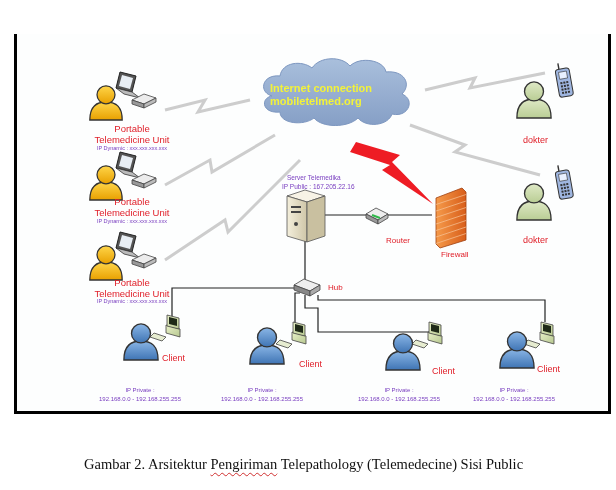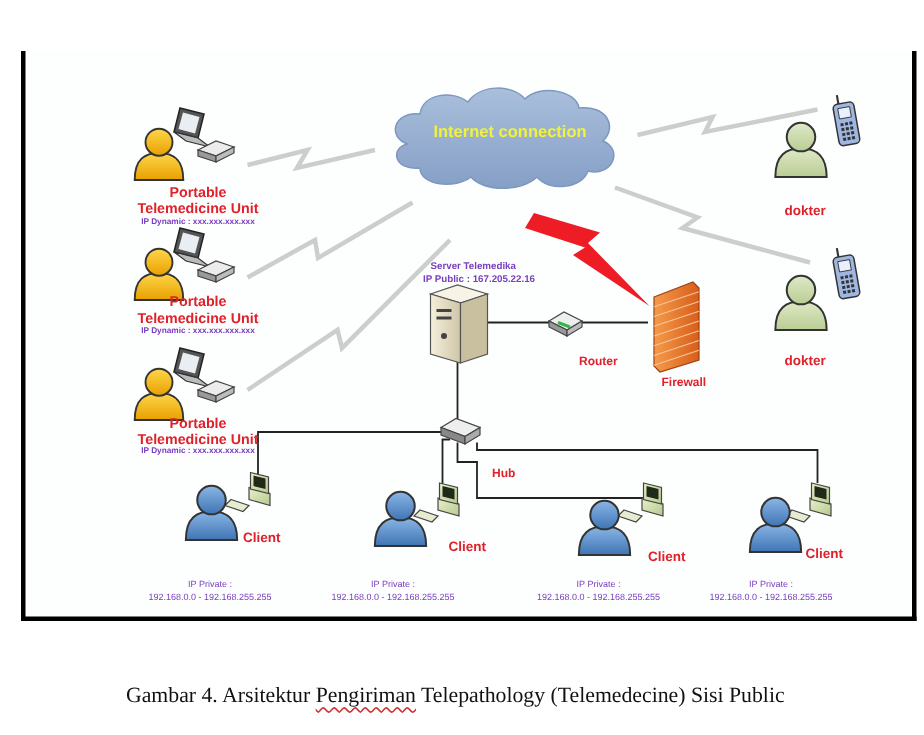--- a/index.html
+++ b/index.html
@@ -1,26 +1,26 @@
 <!DOCTYPE html>
 <html><head>
 <meta charset="utf-8">
 <style>
   html, body { margin: 0; padding: 0; background: #ffffff; }
   body { width: 616px; height: 490px; position: relative; overflow: hidden; font-family: "Liberation Sans", sans-serif; }
   #frame { position: absolute; left: 14px; top: 34px; width: 591px; height: 377px; border-left: 3px solid #000; border-right: 3px solid #000; border-bottom: 3px solid #000; background: #fdfefe; }
   #diagram { position: absolute; left: 0; top: 0; width: 616px; height: 490px; }
-  .lbl { position: absolute; font-weight: bold; white-space: nowrap; }
+  .lbl { position: absolute; font-weight: normal; white-space: nowrap; }
   .red { color: #e0202a; }
   .purple { color: #7a3fc0; }
   .pu-title { font-size: 9.5px; line-height: 11px; text-align: center; width: 120px; }
   .pu-ip { font-size: 5.5px; width: 120px; text-align: center; }
   .client-lbl { font-size: 9px; }
   .ipp { font-size: 6px; text-align: center; width: 120px; line-height: 9px; font-weight: normal; }
-  #cloud-text { position: absolute; left: 270px; top: 82px; width: 140px; text-align: center; color: #f2f23a; font-weight: bold; font-size: 11px; line-height: 13px; }
+  #cloud-text { position: absolute; left: 270px; top: 82px; width: 140px; text-align: left; color: #f2f23a; font-weight: bold; font-size: 11px; line-height: 13px; }
   #caption { position: absolute; left: 84px; top: 456px; font-family: "Liberation Serif", serif; font-size: 14.5px; color: #111; white-space: nowrap; }
   #caption .squig { text-decoration: underline wavy #d03030; text-decoration-thickness: 1px; text-underline-offset: 3px; text-align: right; }
 </style>
 </head>
 <body>
 
 <div id="frame"></div>
 
 <svg id="diagram" width="616" height="490" viewBox="0 0 616 490">
   <defs>
@@ -257,20 +257,21 @@
         <path d="M2,40 C2,24 10,20 20,20 C30,20 38,24 38,40 Z" fill="url(#gBlu)" stroke="#333" stroke-width="1.4"></path>
         <circle cx="20" cy="12" r="10" fill="url(#gBlu)" stroke="#333" stroke-width="1.4"></circle>
       </g>
     </g>
   </svg>
 
 <div id="icons"></div>
 
 <div id="cloud-text">
   <div>Internet connection</div>
+  <div>mobiletelmed.org</div>
 </div>
 
 <div class="lbl pu-title red" style="left:72px; top:123px;">
   <div>Portable</div>
   <div>Telemedicine Unit</div>
 </div>
 <div class="lbl pu-ip purple" style="left:72px; top:145px;">IP Dynamic : xxx.xxx.xxx.xxx</div>
 
 <div class="lbl pu-title red" style="left:72px; top:196px;">
   <div>Portable</div>
@@ -287,21 +288,21 @@
 <div class="lbl red" style="left:523px; top:135px; font-size:9px;">dokter</div>
 <div class="lbl red" style="left:523px; top:235px; font-size:9px;">dokter</div>
 
 <div class="lbl purple" style="left:282px; top:173px; font-size:6.5px; line-height:9px;">
   <div style="padding-left:5px;">Server Telemedika</div>
   <div>IP Public : 167.205.22.16</div>
 </div>
 
 <div class="lbl red" style="left:366px; top:236px; font-size:8px;margin-left:20px;">Router</div>
 <div class="lbl red" style="left:441px; top:250px; font-size:8px;text-align:center;">Firewall</div>
-<div class="lbl red" style="left:328px; top:283px; font-size:8px;margin-top:28px;">Hub</div>
+<div class="lbl red" style="left:328px; top:283px; font-size:8px;">Hub</div>
 
 <div class="lbl red client-lbl" style="left:162px; top:353px;">Client</div>
 <div class="lbl red client-lbl" style="left:299px; top:359px;">Client</div>
 <div class="lbl red client-lbl" style="left:432px; top:366px;">Client</div>
 <div class="lbl red client-lbl" style="left:537px; top:364px;">Client</div>
 
 <div class="lbl ipp purple" style="left:80px; top:386px;">
   <div>IP Private :</div>
   <div>192.168.0.0 - 192.168.255.255</div>
 </div>
@@ -311,13 +312,13 @@
 </div>
 <div class="lbl ipp purple" style="left:339px; top:386px;">
   <div>IP Private :</div>
   <div>192.168.0.0 - 192.168.255.255</div>
 </div>
 <div class="lbl ipp purple" style="left:454px; top:386px;">
   <div>IP Private :</div>
   <div>192.168.0.0 - 192.168.255.255</div>
 </div>
 
-<div id="caption"><span>Gambar 4.  Arsitektur </span><span class="squig">Pengiriman</span><span> Telepathology (Telemedecine) Sisi Public</span></div>
+<div id="caption"><span>Gambar 2.  Arsitektur </span><span class="squig">Pengiriman</span><span> Telepathology (Telemedecine) Sisi Public</span></div>
 
 </body></html>

